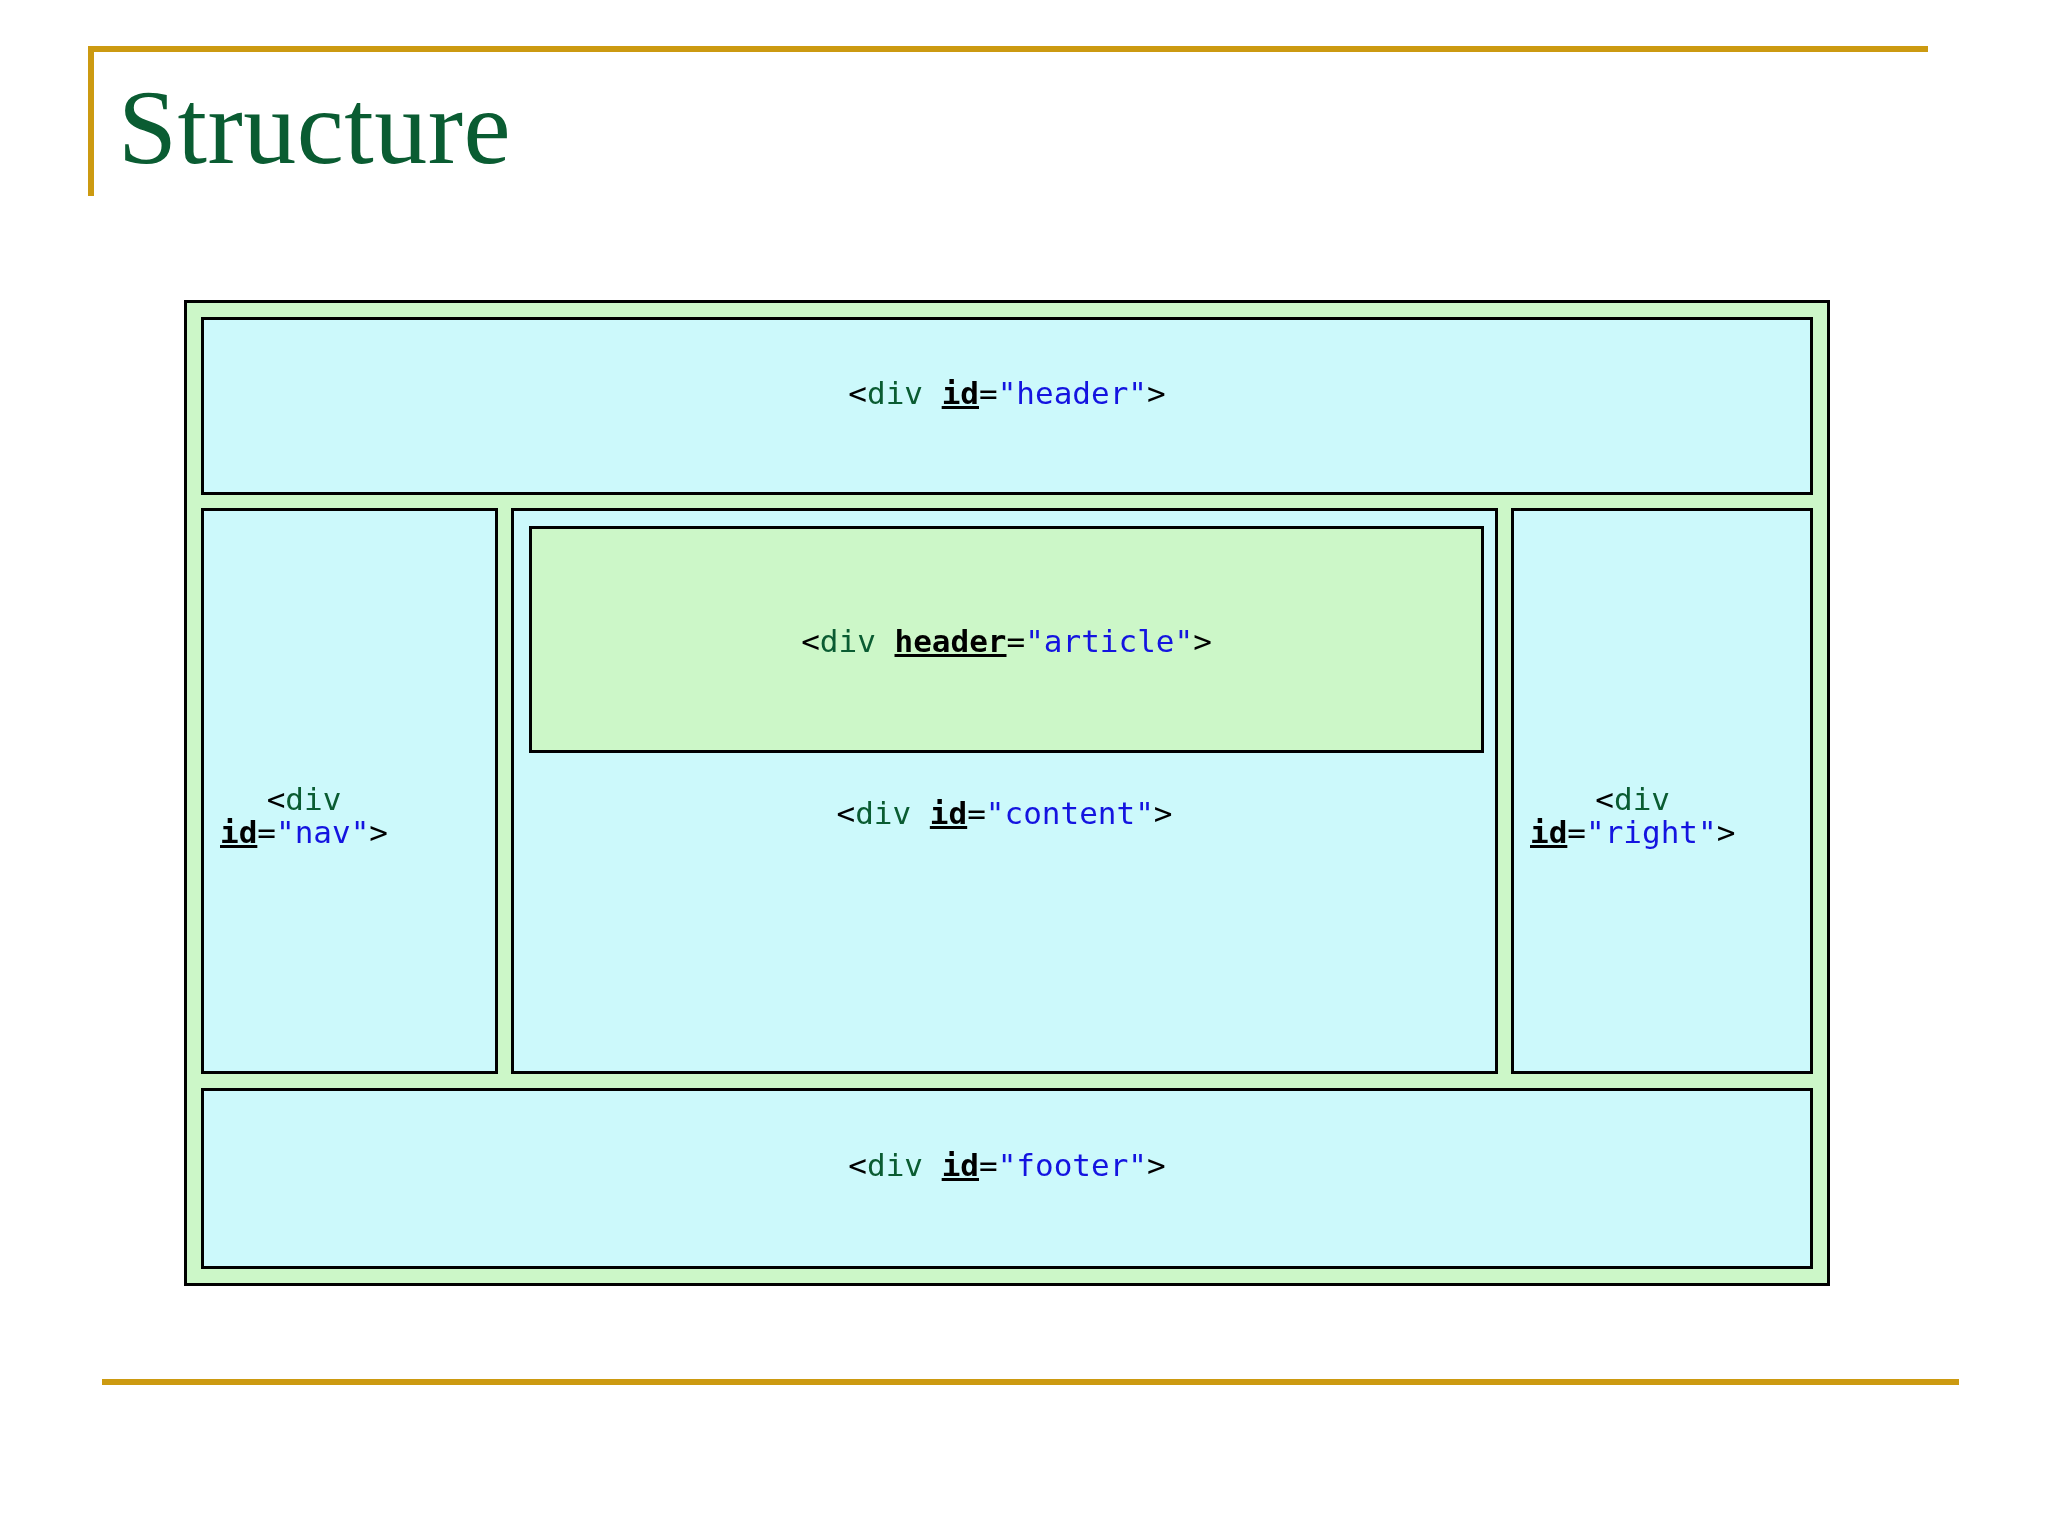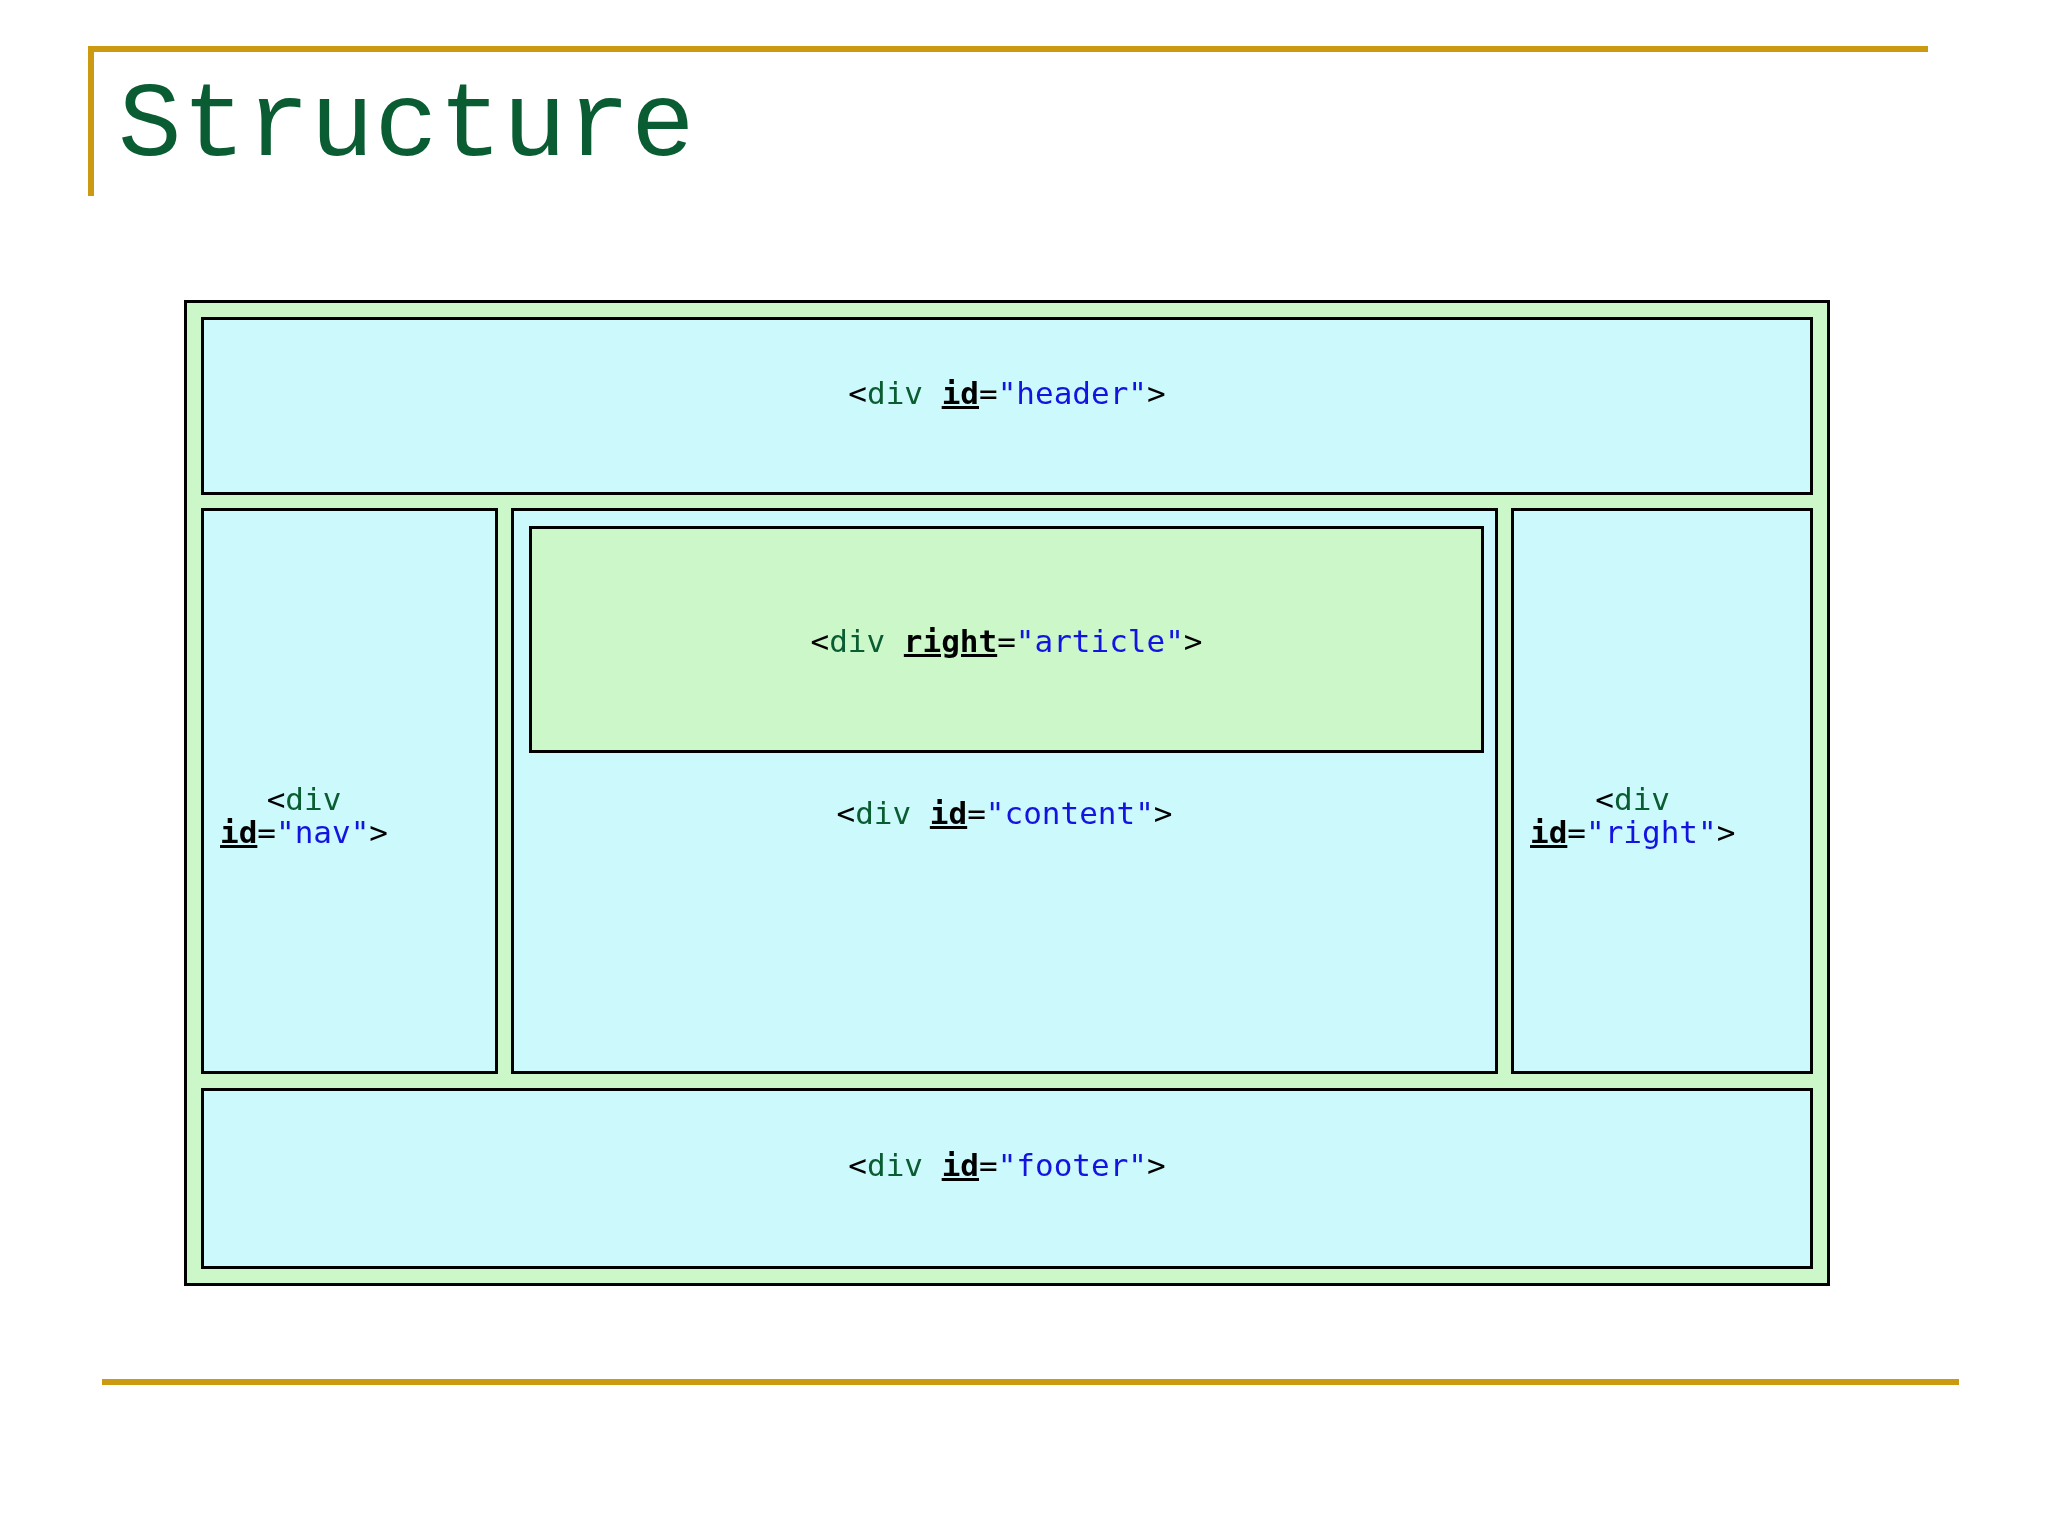--- a/index.html
+++ b/index.html
@@ -45,21 +45,21 @@
     width: 1857px;
     height: 6px;
     background: #cc9a11;
   }
 
   
   .slide-title {
     position: absolute;
     left: 118px;
     top: 72px;
-    font-family: Liberation Mono, monospace;
+    font-family: Liberation Serif, serif;
     font-size: 106px;
     line-height: 1.05;
     color: #0a5c32;
     letter-spacing: 0.5px;
     white-space: nowrap;
   }
 
   
   #diagram {
     position: absolute;
@@ -130,21 +130,21 @@
       <div class="center-label code" style="top: 57px;"><span class="punct">&lt;</span><span class="tag">div</span><span class="punct"> </span><span class="attr">id</span><span class="punct">=</span><span class="val">"header"</span><span class="punct">&gt;</span></div>
     </div>
 
     <div class="box" id="box-nav">
       <div class="corner-label code" style="left: 16px; top: 272px;"><span class="punct">&lt;</span><span class="tag">div</span><br><span class="attr">id</span><span class="punct">=</span><span class="val">"nav"</span><span class="punct">&gt;</span></div>
     </div>
 
     <div class="box" id="box-content">
 
       <div class="box green" id="box-article">
-        <div class="center-label code" style="top: 96px;"><span class="punct">&lt;</span><span class="tag">div</span><span class="punct"> </span><span class="attr">right</span><span class="punct">=</span><span class="val">"article"</span><span class="punct">&gt;</span></div>
+        <div class="center-label code" style="top: 96px;"><span class="punct">&lt;</span><span class="tag">div</span><span class="punct"> </span><span class="attr">header</span><span class="punct">=</span><span class="val">"article"</span><span class="punct">&gt;</span></div>
       </div>
 
       <div class="center-label code" style="top: 286px;"><span class="punct">&lt;</span><span class="tag">div</span><span class="punct"> </span><span class="attr">id</span><span class="punct">=</span><span class="val">"content"</span><span class="punct">&gt;</span></div>
     </div>
 
     <div class="box" id="box-right">
       <div class="corner-label code" style="left: 16px; top: 272px;"><span class="punct">&lt;</span><span class="tag">div</span><br><span class="attr">id</span><span class="punct">=</span><span class="val">"right"</span><span class="punct">&gt;</span></div>
     </div>
 
     <div class="box" id="box-footer">

